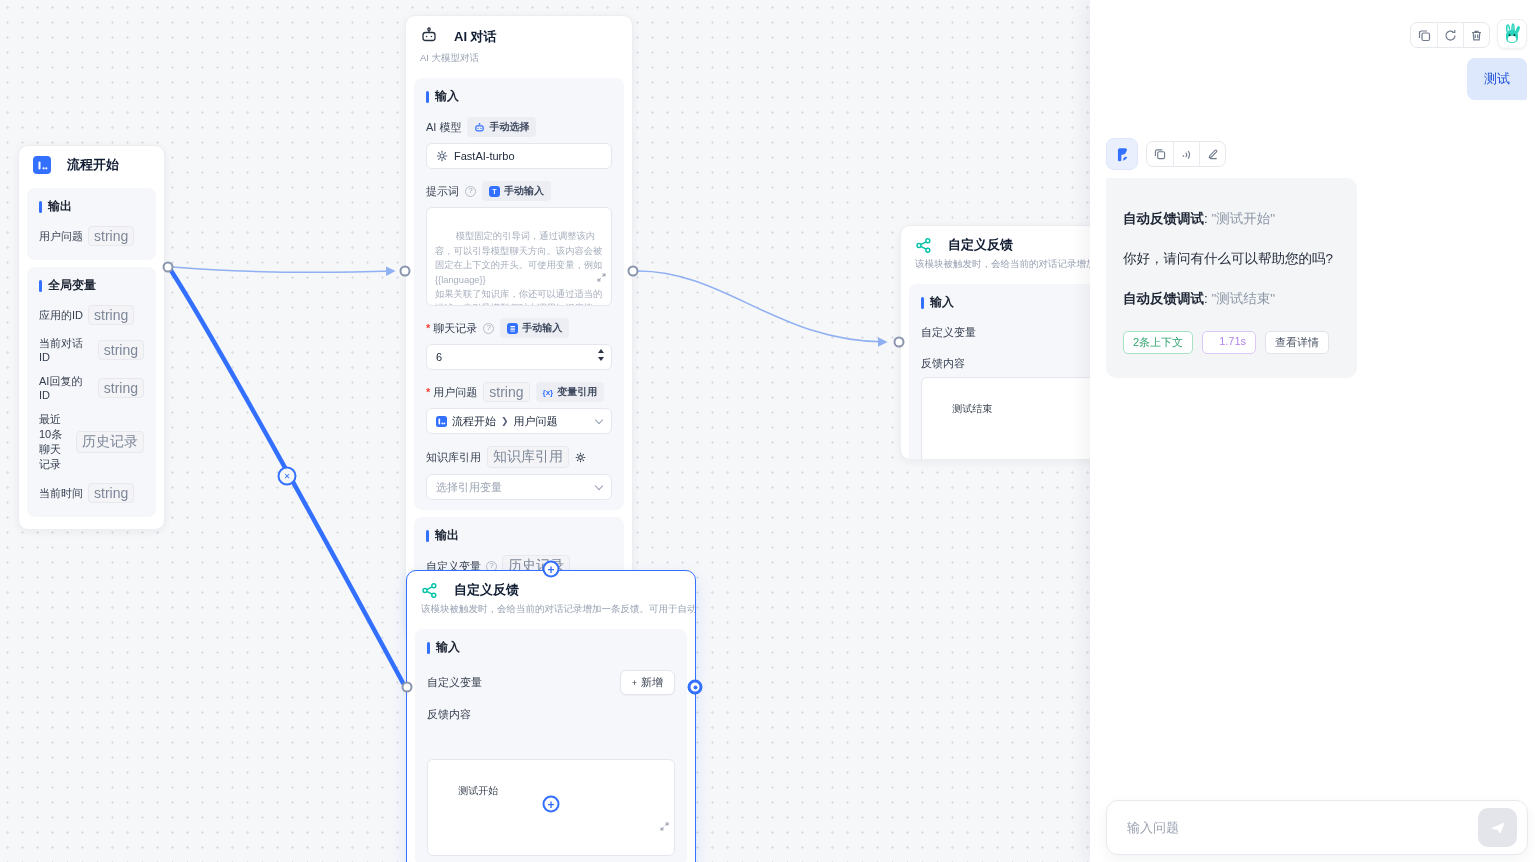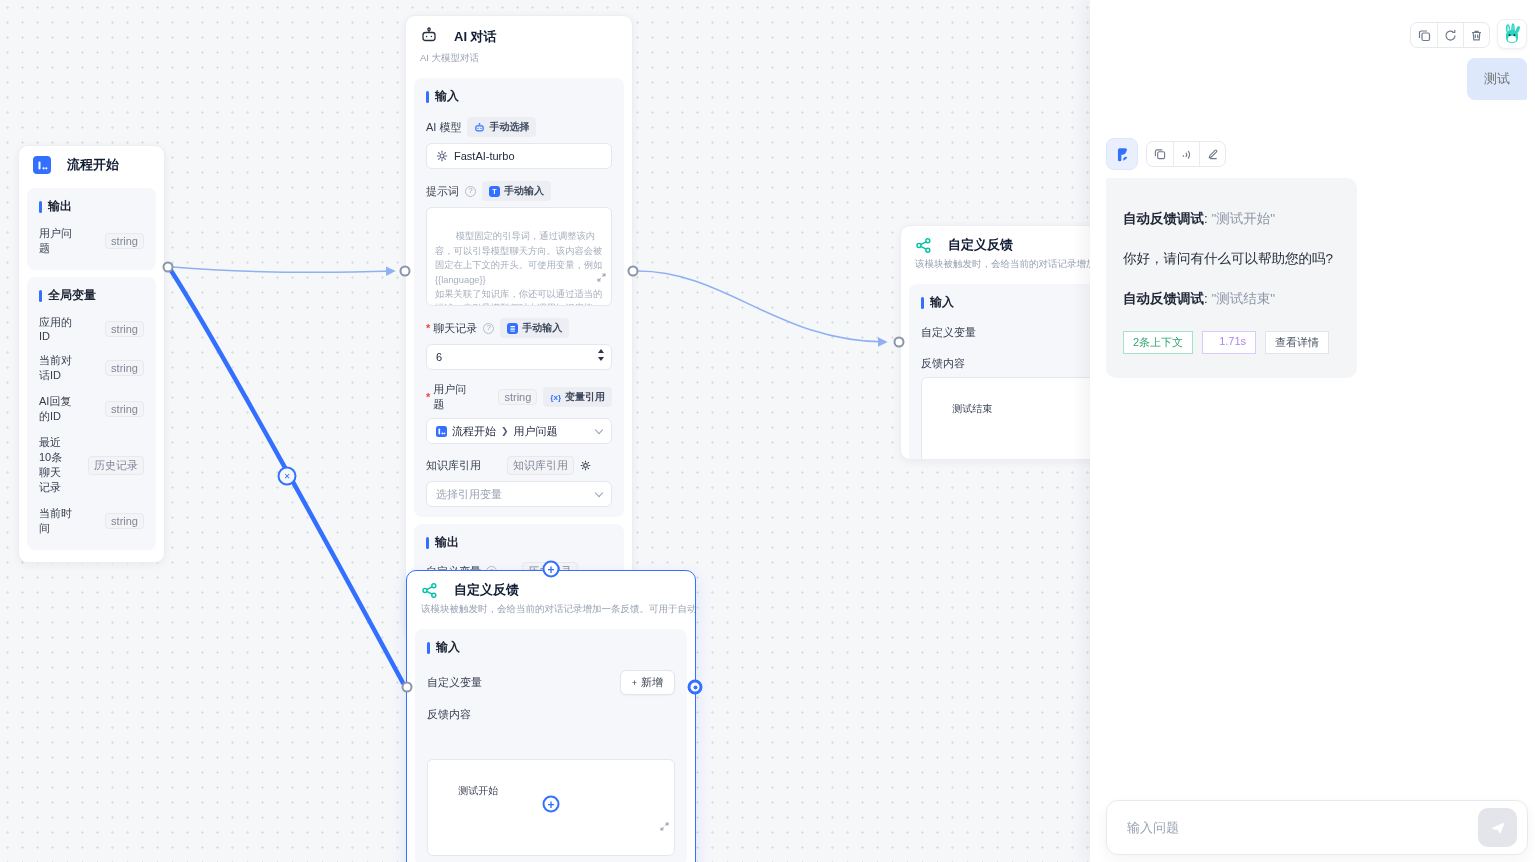--- a/index.html
+++ b/index.html
@@ -18,21 +18,21 @@
   .node.selected { border:1.5px solid #3370ff; box-shadow:0 6px 16px rgba(51,112,255,.14); }
   .nhead { padding:10px 14px 2px; display:flex; align-items:center; gap:16px; }
   .ntitle { font-size:13px; font-weight:bold; color:#111d33; }
   .nsub { padding:2px 14px 6px; font-size:9.5px; color:#98a1b2; white-space:nowrap; overflow:hidden; }
   .sec { margin:7px 8px; background:#f6f7fa; border-radius:8px; padding:10px 12px; }
   .sec-title { display:flex; align-items:center; gap:6px; font-size:12px; font-weight:bold; color:#1c2433; margin-bottom:4px; }
   .sec-title::before { content:""; width:3px; height:12px; border-radius:2px; background:#3370ff; }
   .frow { display:flex; align-items:center; gap:6px; margin:12px 0 6px; font-size:11px; color:#333d4e; }
   .frow .grow { flex:1; }
   .req { color:#f04438; font-weight:bold; margin-right:-3px; }
-  .tag { font-size:11px; color:#7d8799; background:#f4f4f7; border:1px solid #e7e9ee; border-radius:4px; padding:1px 5px; white-space:nowrap;margin-left:20px; }
+  .tag { font-size:14px; color:#7d8799; background:#f4f4f7; border:1px solid #e7e9ee; border-radius:4px; padding:1px 5px; white-space:nowrap; }
   .badge { display:inline-flex; align-items:center; gap:4px; font-size:10px; font-weight:bold; color:#404b5f;
     background:#eceef4; border-radius:4px; padding:3px 7px; white-space:nowrap; }
   .chip-ic { width:11px; height:11px; border-radius:3px; background:#3370ff; color:#fff; font-size:7px;
     display:inline-flex; align-items:center; justify-content:center; line-height:1; }
   .vref { color:#3370ff; font-size:8px; font-weight:bold; }
   .qmark { width:11px; height:11px; border-radius:50%; border:1px solid #b6bdc9; color:#9aa3b2; font-size:7.5px;
     display:inline-flex; align-items:center; justify-content:center; line-height:1; }
   .winput, .wsel { background:#fff; border:1px solid #e5e7ee; border-radius:6px; min-height:26px;
     display:flex; align-items:center; gap:6px; padding:0 9px; font-size:11px; color:#222c3e; }
   .wsel { justify-content:space-between; }
@@ -70,31 +70,31 @@
   
   #panel { position:absolute; left:1090px; top:0; width:445px; height:862px; background:#fff; z-index:10;
     box-shadow:-6px 0 16px rgba(30,40,60,.06); }
   .icon-group { display:flex; align-items:center; background:#fff; border:1px solid #e6e8ee; border-radius:7px; overflow:hidden; }
   .icon-group .ibtn { width:26px; height:24px; display:flex; align-items:center; justify-content:center; }
   .icon-group .ibtn + .ibtn { border-left:1px solid #e9ebf0; }
   #top-toolbar { position:absolute; top:22px; right:45px; }
   #mascot-btn { position:absolute; top:19px; right:8px; width:30px; height:30px; background:#fff; border:1px solid #eef0f4;
     border-radius:8px; display:flex; align-items:center; justify-content:center; box-shadow:0 1px 3px rgba(0,0,0,.05); }
   #user-bubble { position:absolute; top:58px; right:8px; height:42px; padding:0 17px; background:#dde8fd;
-    border-radius:8px 8px 2px 8px; font-size:13px; color:#737373; display:flex; align-items:center;text-align:center; }
+    border-radius:8px 8px 2px 8px; font-size:13px; color:#1d4ed8; display:flex; align-items:center;text-align:center; }
   #ai-avatar { position:absolute; left:16px; top:138px; width:32px; height:32px; background:#e9effc;
     border:1px solid #dde6fa; border-radius:8px; display:flex; align-items:center; justify-content:center; }
   #msg-tools { position:absolute; left:56px; top:141px; }
   #ai-bubble { position:absolute; left:16px; top:178px; width:251px; min-height:200px; background:#f4f5f7;
     border-radius:2px 10px 10px 10px; padding:10px 17px 15px; }
   #ai-bubble p { margin:22px 0 0; font-size:13.5px; color:#1f2736; line-height:1.35; }
   #ai-bubble .b { font-weight:bold; }
   #ai-bubble .quote { color:#8c96a6; }
   .msg-tags { display:flex; gap:9px; margin-top:22px; }
-  .mtag { font-size:11px; padding:3px 9px; border-radius:0; border:1px solid; background:#fff; white-space:nowrap; }
+  .mtag { font-size:11px; padding:3px 9px; border-radius:5px; border:1px solid; background:#fff; white-space:nowrap; }
   .mtag.green { color:#2ea56e; border-color:#a6e3c6; }
   .mtag.purple { color:#b085ea; border-color:#ddc9f7;padding-left:16px; }
   .mtag.gray { color:#485264; border-color:#e1e4ea; }
   #chat-input { position:absolute; left:16px; top:800px; width:422px; height:55px; background:#fff;
     border:1px solid #e8eaf0; border-radius:12px; box-shadow:0 5px 14px rgba(25,32,51,.05);
     display:flex; align-items:center; padding:0 10px 0 20px; gap:10px; }
   #chat-input input { flex:1; border:none; outline:none; font-size:13px; color:#27303f; font-family:inherit; }
   #chat-input input::placeholder { color:#9aa3b2; }
   #send-btn { width:39px; height:39px; border-radius:10px; background:#e3e5ea; display:flex; align-items:center; justify-content:center; }
 </style>

